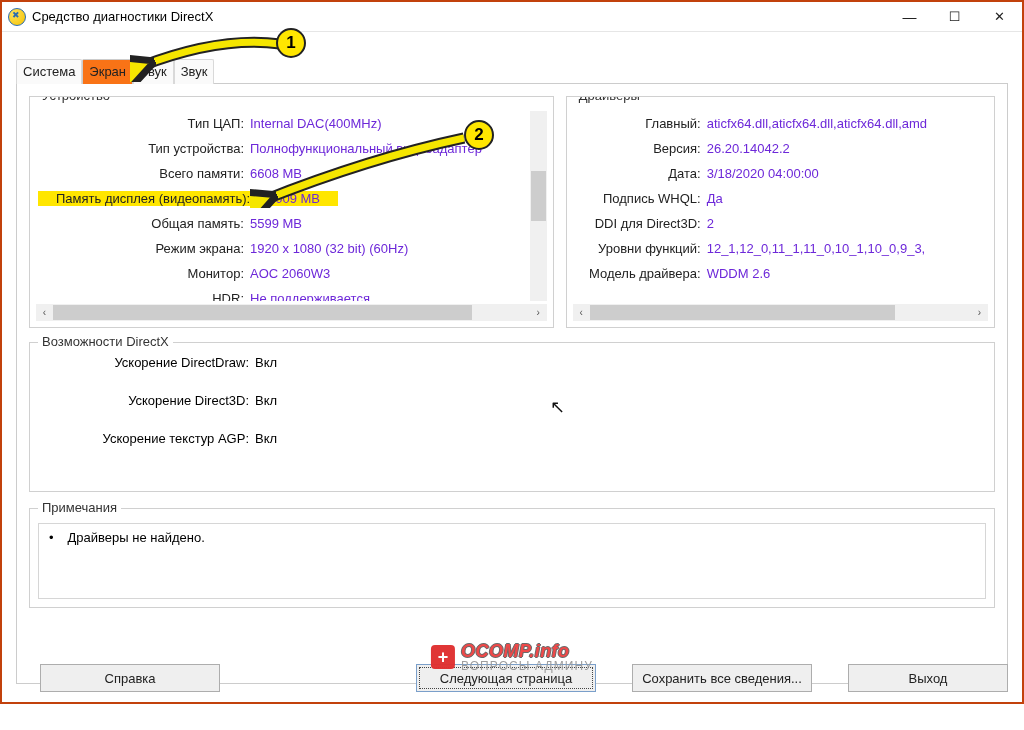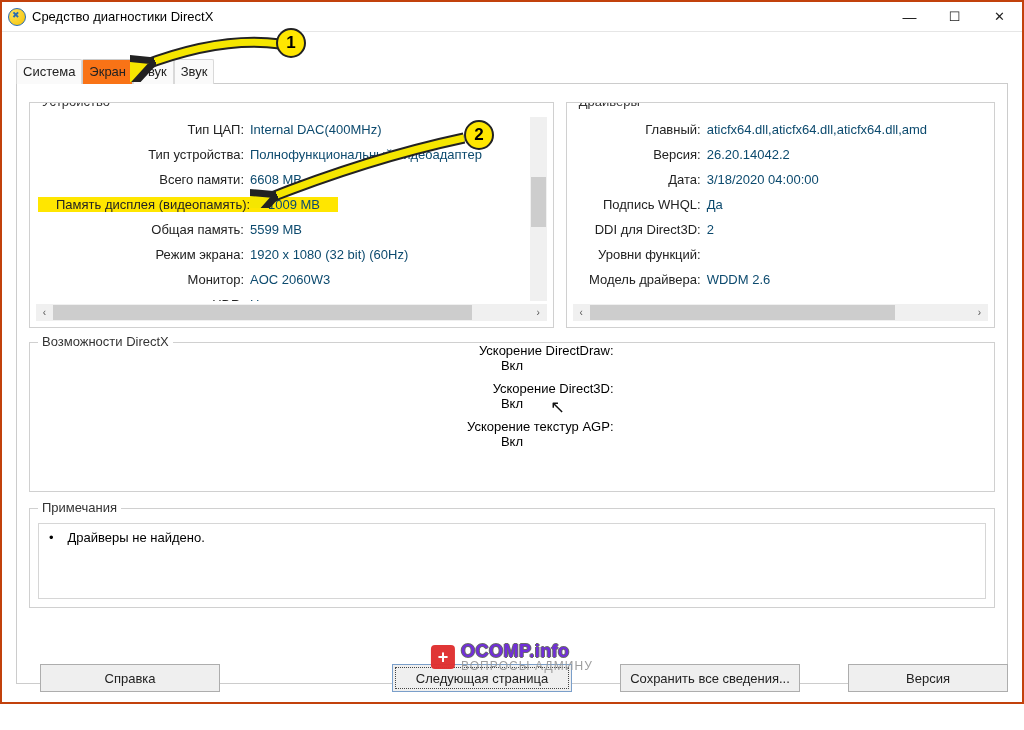--- a/index.html
+++ b/index.html
@@ -40,50 +40,50 @@
   }
   .tab.inactive { background: #fafafa; border-color: #d9d9d9; }
   .tab.active { background: #f97316; z-index: 2; }
   .tab-pane {
     border: 1px solid #ccc; border-top: none; background: #fff;
     padding: 12px; height: 600px; position: relative;
   }
   .row2 { display: flex; gap: 12px; height: 232px; }
   .fieldset {
     border: 1px solid #d0d0d0; padding: 8px 10px; position: relative;
-    background: #fff; margin-top: 6px;
+    background: #fff; 
   }
   .fieldset > legend, .fs-title {
     position: absolute; top: -9px; left: 8px; background: #fff;
     padding: 0 4px; color: #333;
   }
   .device-box { flex: 1 1 55%; overflow: hidden; }
   .drivers-box { flex: 1 1 45%; overflow: hidden; }
   .kv-list { position: absolute; top: 14px; bottom: 26px; left: 8px; right: 8px; overflow: hidden; }
   .kv-row { display: flex; height: 25px; align-items: center; white-space: nowrap; }
   .kv-key { width: 210px; text-align: right; padding-right: 4px; color: #222; }
-  .kv-val { text-align: left; padding-left: 2px; color: #0c4a6e; }
+  .kv-val { text-align: left; padding-left: 2px; color: #6d28d9; }
   .kv-key.k2 { width: 130px; }
   .hscroll {
     position: absolute; left: 6px; right: 6px; bottom: 6px; height: 17px;
     display: flex; align-items: center; background: #f0f0f0;
   }
   .hs-arrow {
     width: 17px; height: 17px; background: #f0f0f0; display: flex;
     align-items: center; justify-content: center; color: #555; font-size: 10px;
   }
   .hs-track { flex: 1; height: 17px; background: #f0f0f0; position: relative; }
   .hs-thumb { position: absolute; top: 1px; height: 15px; background: #cdcdcd; }
   .vscroll {
     position: absolute; top: 14px; right: 6px; bottom: 26px; width: 17px;
     background: #f0f0f0;
   }
   .vs-thumb { position: absolute; left: 1px; width: 15px; background: #cdcdcd; }
   .dx-caps { height: 150px; margin-top: 14px; padding-top: 0; }
-  .caps-row { display: flex; height: 38px; align-items: center; flex-direction: column; }
+  .caps-row { display: flex; height: 38px; align-items: center; }
   .caps-key { width: 215px; text-align: right; padding-right: 6px; }
   .notes-box { height: 100px; margin-top: 16px; text-align: right; }
   .notes-body {
     position: absolute; top: 14px; left: 8px; right: 8px; bottom: 8px;
     border: 1px solid #d6d6d6; padding: 6px 10px; background: #fff;
   }
   .bullet { display: flex; gap: 14px; }
   .bottom-bar {
     position: absolute; left: 14px; right: 14px; bottom: 10px;
     display: flex; justify-content: space-between; align-items: center;
@@ -104,22 +104,22 @@
   .arrow { position: absolute; z-index: 9; pointer-events: none; }
   .watermark {
     position: absolute; bottom: 30px; left: 50%; transform: translateX(-50%);
     display: flex; align-items: center; gap: 6px; z-index: 5; opacity: 0.97;
   }
   .wm-plus {
     width: 24px; height: 24px; background: #e03030; color: #fff; border-radius: 4px;
     display: flex; align-items: center; justify-content: center; font-size: 18px; font-weight: bold;
   }
   .wm-text-stack { line-height: 1; }
-  .wm-line1 { font-size: 18px; font-weight: bold; color: #6d28d9; letter-spacing: 0.5px;
-    text-shadow: 1px 0 #666,-1px 0 #666,0 1px #666,0 -1px #666; }
+  .wm-line1 { font-size: 18px; font-weight: bold; color: #ef4444; letter-spacing: 0.5px;
+    text-shadow: 1px 0 #666,-1px 0 #666,0 1px #666,0 -1px #666; font-style: italic; }
   .wm-line2 { font-size: 12px; color: #9a9a9a; letter-spacing: 1.1px; }
   .cursor { position: absolute; z-index: 20; font-size: 18px; color: #111; pointer-events: none;}
 </style>
 </head>
 <body>
 
 <div class="window">
 
   <div class="titlebar">
     <div class="titlebar-icon"></div>
@@ -208,20 +208,21 @@
             <div class="kv-row">
                 <div class="kv-key k2">Подпись WHQL:</div>
                 <div class="kv-val">Да</div>
               </div>
             <div class="kv-row">
                 <div class="kv-key k2">DDI для Direct3D:</div>
                 <div class="kv-val">2</div>
               </div>
             <div class="kv-row">
                 <div class="kv-key k2">Уровни функций:</div>
+                <div class="kv-val">12_1,12_0,11_1,11_0,10_1,10_0,9_3,</div>
               </div>
             <div class="kv-row">
                 <div class="kv-key k2">Модель драйвера:</div>
                 <div class="kv-val">WDDM 2.6</div>
               </div>
           </div>
           <div class="hscroll">
             <div class="hs-arrow">‹</div>
             <div class="hs-track">
                 <div class="hs-thumb" style="left:0;width:80%;"></div>
@@ -255,24 +256,24 @@
             <span>Драйверы не найдено.</span>
           </div>
         </div>
       </div>
 
     </div>
   </div>
 
   <div class="bottom-bar">
     <div class="btn">Справка</div>
-    <div style="display:flex;gap:24px">
+    <div style="display:flex;gap:12px">
       <div class="btn focus">Следующая страница</div>
       <div class="btn">Сохранить все сведения...</div>
-      <div class="btn" style="min-width:160px">Версия</div>
+      <div class="btn" style="min-width:160px">Выход</div>
     </div>
   </div>
 
   <div class="callout-badge" style="top:26px;left:274px">1</div>
   <svg class="arrow" style="top:28px;left:128px" width="160" height="52">
     <defs>
         <marker id="ah1" markerWidth="10" markerHeight="10" refX="2" refY="5" orient="auto">
       <path d="M10,0 L0,5 L10,10 Z" fill="#f5e600" stroke="#222" stroke-width="1"></path>
         </marker>
       </defs>

